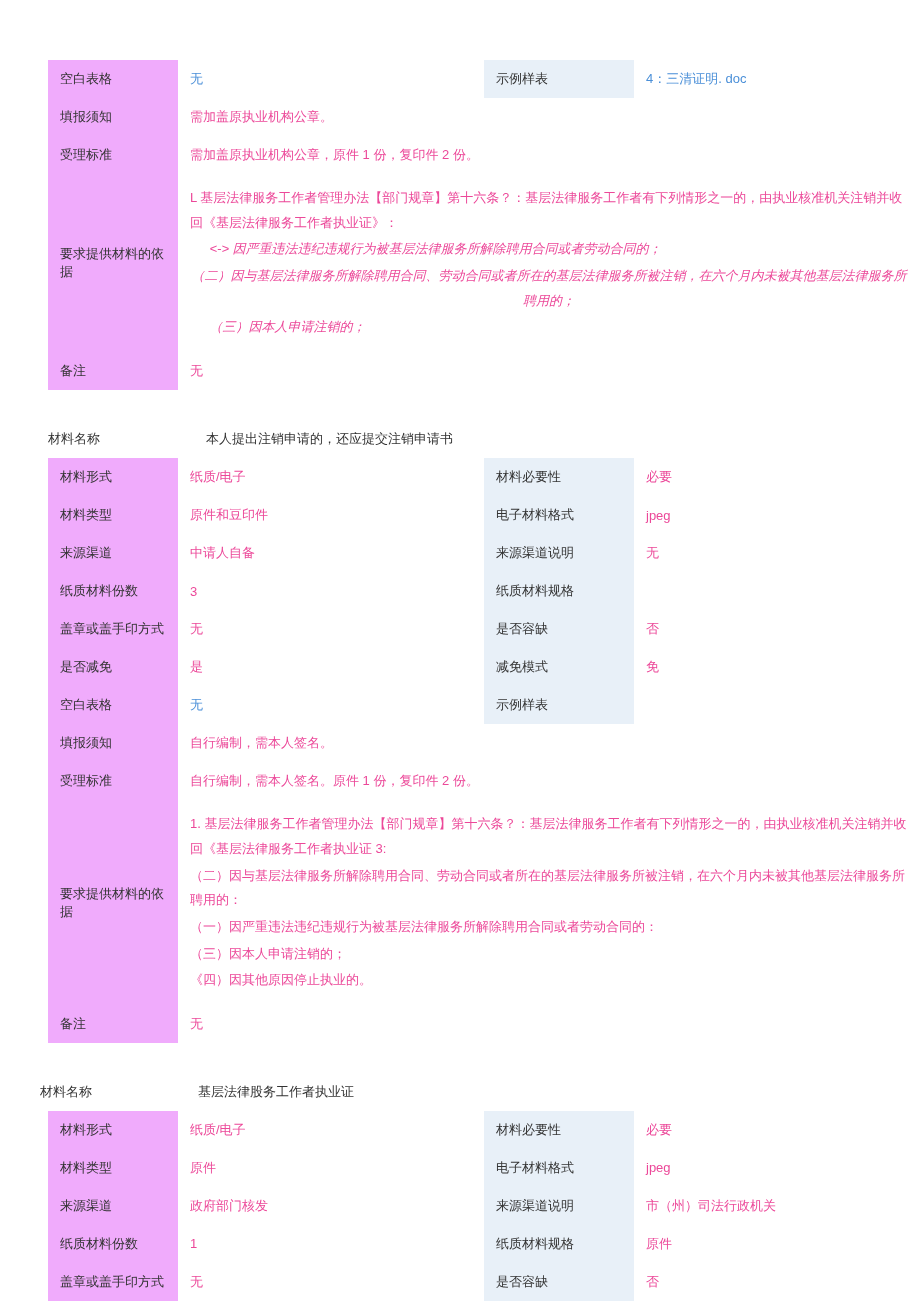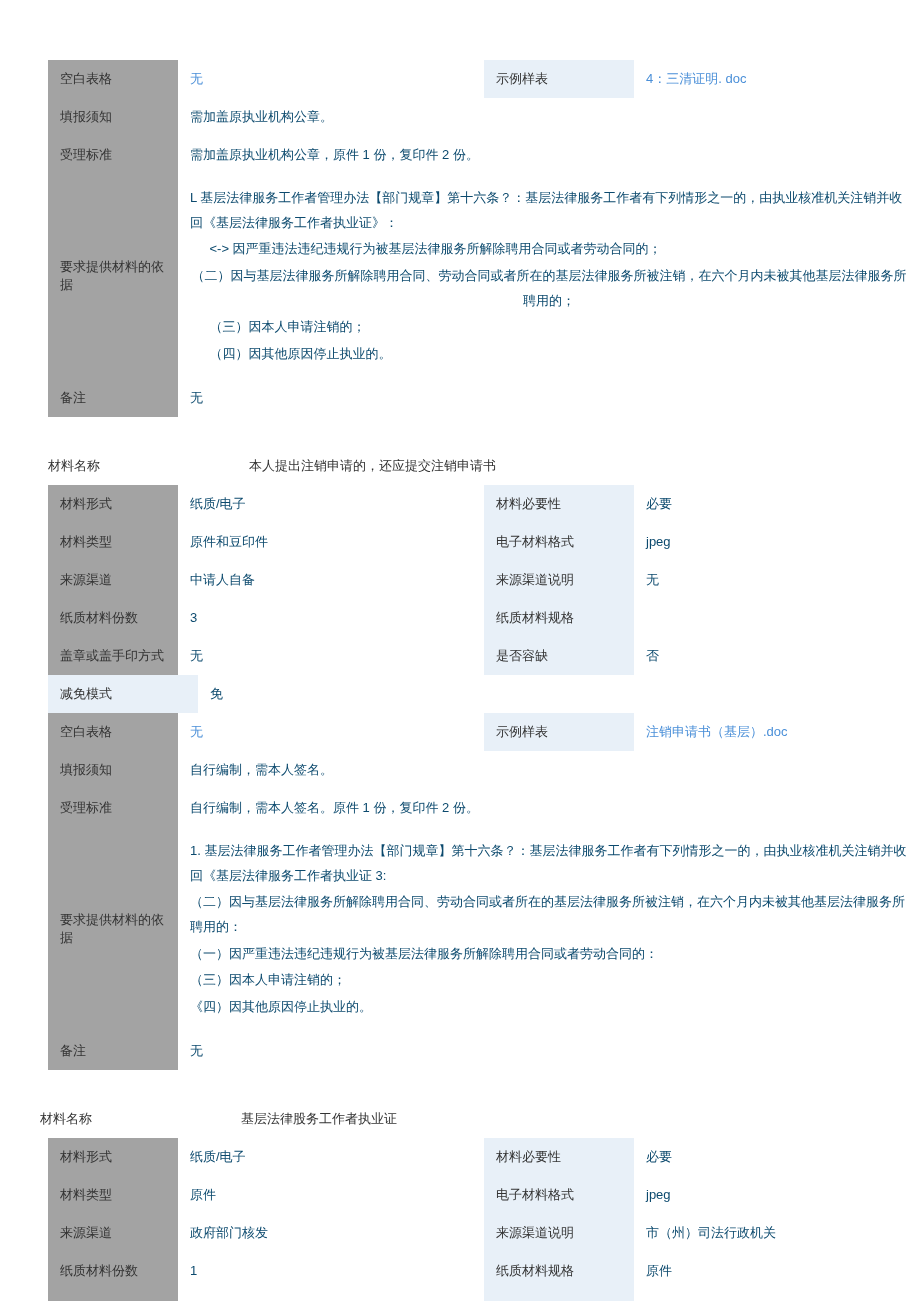--- a/index.html
+++ b/index.html
@@ -13,57 +13,56 @@
     }
     .section { margin-bottom: 30px; }
     .row {
       display: flex;
       min-height: 36px;
       align-items: stretch;
     }
     .row.tall { min-height: auto; }
     .label {
       width: 130px;
-      background: #a3a3a3;
+      background: #f0abfc;
       color: #333;
       padding: 10px 12px;
       display: flex;
       align-items: center;
       flex-shrink: 0;
     }
     .value {
       flex: 1;
       padding: 10px 12px;
       display: flex;
       align-items: center;
-      color: #0c4a6e;
+      color: #ec4899;
     }
     .value.multiline {
       display: block;
       line-height: 1.9;
     }
     .value.multiline p { margin: 2px 0; }
-    .indent { padding-left: 1.5em; }
+    .indent { padding-left: 1.5em; font-style: italic; }
     .two-col { display: flex; }
     .col { flex: 1; display: flex; }
     .col .label { width: 130px; }
     .col2-label {
       width: 150px;
       background: #e8f0f8;
       padding: 8px 12px;
       display: flex;
       align-items: center;
       flex-shrink: 0;
     }
     .link { color: #4a8fd8; }
     .heading-row {
       display: flex;
       padding: 10px 0 10px 0;
       margin-left: 48px;
-      gap: 43px;
     }
     .heading-label {
       width: 130px;
       padding-right: 12px;
     }
     .heading-value {
       flex: 1;
       padding-left: 0;
       margin-left: 28px;
     }
@@ -90,21 +89,20 @@
     <div class="label">受理标准</div>
     <div class="value">需加盖原执业机构公章，原件 1 份，复印件 2 份。</div>
   </div>
   <div class="row tall">
     <div class="label">要求提供材料的依据</div>
     <div class="value multiline">
       <p>L 基层法律服务工作者管理办法【部门规章】第十六条？：基层法律服务工作者有下列情形之一的，由执业核准机关注销并收回《基层法律服务工作者执业证》：</p>
       <p class="indent">&lt;-&gt;  因严重违法违纪违规行为被基层法律服务所解除聘用合同或者劳动合同的；</p>
       <p class="indent" style="padding-left:0;text-align:center;">（二）因与基层法律服务所解除聘用合同、劳动合同或者所在的基层法律服务所被注销，在六个月内未被其他基层法律服务所聘用的；</p>
       <p class="indent">（三）因本人申请注销的；</p>
-      <p class="indent">（四）因其他原因停止执业的。</p>
     </div>
   </div>
   <div class="row">
     <div class="label">备注</div>
     <div class="value">无</div>
   </div>
 </div>
 
 <div class="heading-row">
   <div class="heading-label">材料名称</div>
@@ -156,32 +154,35 @@
       <div class="label">盖章或盖手印方式</div>
       <div class="value">无</div>
     </div>
     <div class="col">
       <div class="col2-label">是否容缺</div>
       <div class="value">否</div>
     </div>
   </div>
   <div class="row two-col">
     <div class="col">
+      <div class="label">是否减免</div>
+      <div class="value">是</div>
+    </div>
+    <div class="col">
       <div class="col2-label">减免模式</div>
       <div class="value">免</div>
     </div>
   </div>
   <div class="row two-col">
     <div class="col">
       <div class="label">空白表格</div>
       <div class="value link">无</div>
     </div>
     <div class="col">
       <div class="col2-label">示例样表</div>
-      <div class="value link">注销申请书（基层）.doc</div>
     </div>
   </div>
   <div class="row">
     <div class="label">填报须知</div>
     <div class="value">自行编制，需本人签名。</div>
   </div>
   <div class="row">
     <div class="label">受理标准</div>
     <div class="value">自行编制，需本人签名。原件 1 份，复印件 2 份。</div>
   </div>

